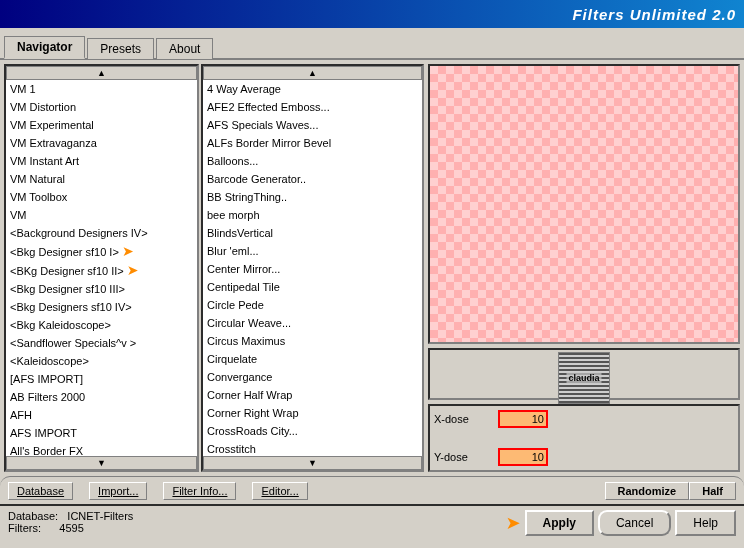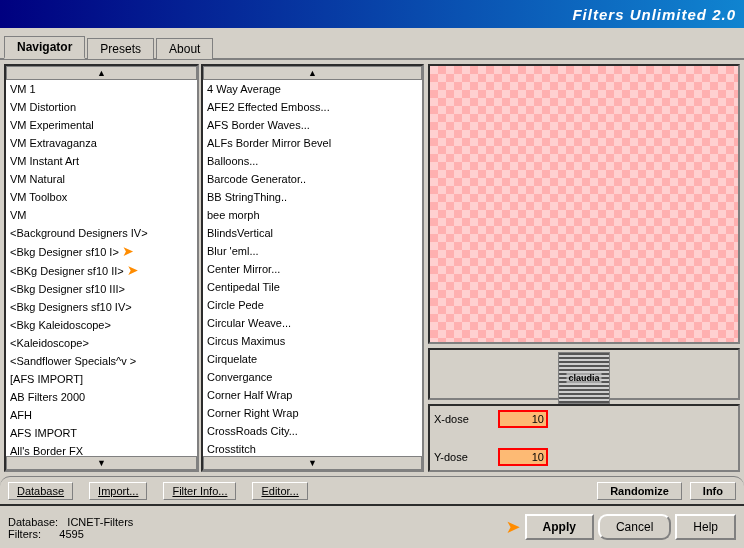--- a/index.html
+++ b/index.html
@@ -228,39 +228,39 @@
       border-color: #fff #808080 #808080 #fff;
       padding: 2px 8px;
       cursor: pointer;
       font-size: 11px;
       text-decoration: underline;
     }
 
     .toolbar-right {
       margin-left: auto;
       display: flex;
-      gap: 8px;
+      gap: 0;
     }
 
     .toolbar-right-btn {
       background: #d4d0c8;
       border: 1px solid;
       border-color: #fff #808080 #808080 #fff;
       padding: 2px 12px;
       cursor: pointer;
       font-size: 11px;
       font-weight: bold;
     }
 
     
     .status-bar {
       background: #d4d0c8;
       border-top: 2px inset #808080;
       display: flex;
-      align-items: flex-end;
+      align-items: flex-start;
       padding: 4px 8px;
       gap: 17px;
       height: 40px;
     }
 
     .status-info {
       display: flex;
       flex-direction: column;
       font-size: 11px;
     }
@@ -375,38 +375,38 @@
         <div class="list-item">VM Instant Art</div>
         <div class="list-item">VM Natural</div>
         <div class="list-item">VM Toolbox</div>
         <div class="list-item">VM</div>
         <div class="list-item">&lt;Background Designers IV&gt;</div>
         <div class="list-item">&lt;Bkg Designer sf10 I&gt; <span class="arrow-indicator">➤</span></div>
         <div class="list-item">&lt;BKg Designer sf10 II&gt; <span class="arrow-indicator">➤</span></div>
         <div class="list-item">&lt;Bkg Designer sf10 III&gt;</div>
         <div class="list-item">&lt;Bkg Designers sf10 IV&gt;</div>
         <div class="list-item">&lt;Bkg Kaleidoscope&gt;</div>
+        <div class="list-item">&lt;Sandflower Specials^v &gt;</div>
         <div class="list-item">&lt;Kaleidoscope&gt;</div>
-        <div class="list-item">&lt;Sandflower Specials^v &gt;</div>
         <div class="list-item">[AFS IMPORT]</div>
         <div class="list-item">AB Filters 2000</div>
         <div class="list-item">AFH</div>
         <div class="list-item">AFS IMPORT</div>
         <div class="list-item">All's Border FX</div>
 
       </div>
       <div class="scroll-arrow">▼</div>
     </div>
 
     <div class="list-container col2">
       <div class="scroll-arrow">▲</div>
       <div class="list-inner">
         <div class="list-item">4 Way Average</div>
         <div class="list-item">AFE2 Effected Emboss...</div>
-        <div class="list-item">AFS Border Waves...</div>
+        <div class="list-item">AFS Specials Waves...</div>
         <div class="list-item">ALFs Border Mirror Bevel</div>
         <div class="list-item">Balloons...</div>
         <div class="list-item">Barcode Generator..</div>
         <div class="list-item">BB StringThing..</div>
         <div class="list-item">bee morph</div>
         <div class="list-item">BlindsVertical</div>
         <div class="list-item">Blur 'eml...</div>
         <div class="list-item">Center Mirror...</div>
         <div class="list-item">Centipedal Tile</div>
         <div class="list-item">Circle Pede</div>
@@ -465,21 +465,21 @@
     <span>Filter Info...</span>
   </button>
   <button class="toolbar-btn">
     <span>Editor...</span>
   </button>
   <div class="toolbar-right">
     <button class="toolbar-right-btn">
       <span>Randomize</span>
     </button>
     <button class="toolbar-right-btn">
-      <span>Info</span>
+      <span>Half</span>
     </button>
   </div>
 </div>
 
 <div class="status-bar">
   <div class="status-info">
     <span>
       <span>Database:</span>
       &nbsp;
       <span>ICNET-Filters</span>

